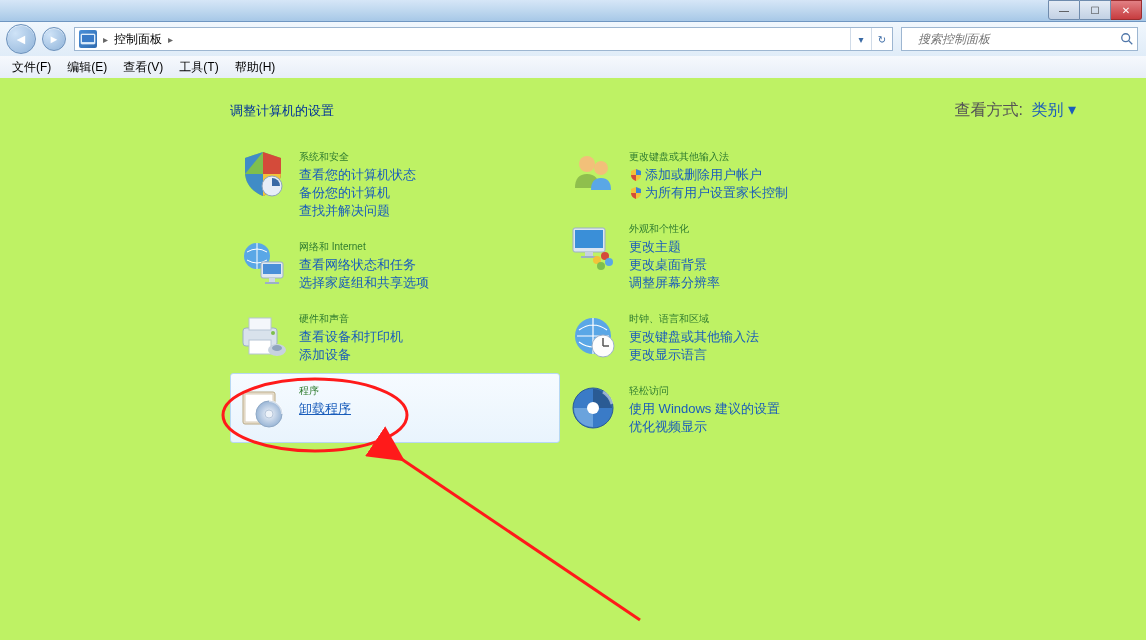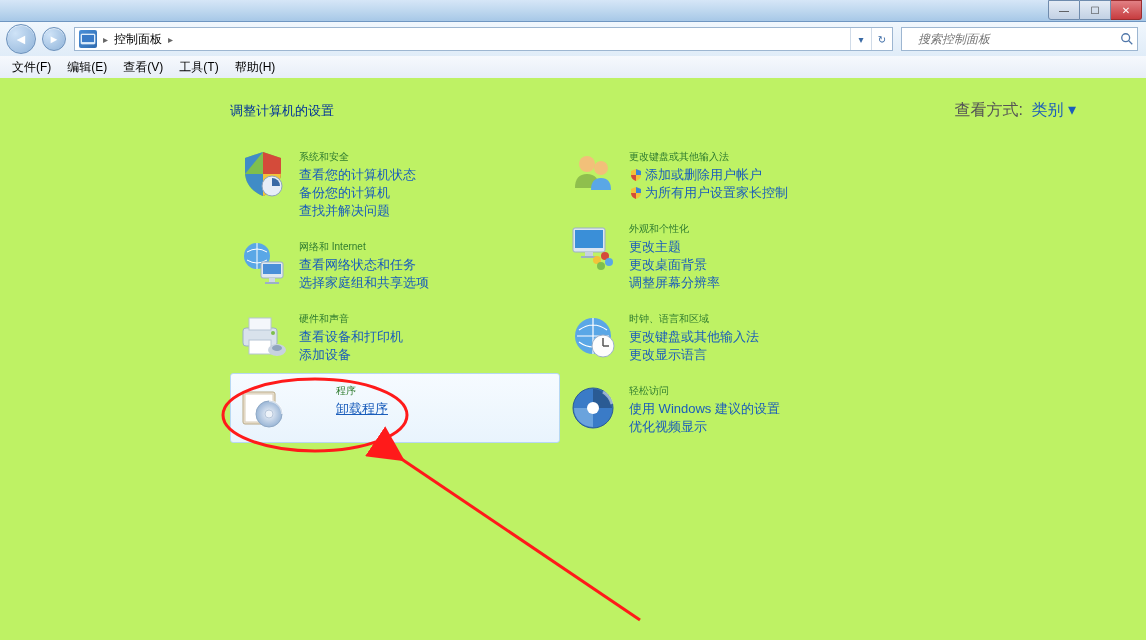--- a/index.html
+++ b/index.html
@@ -174,21 +174,20 @@
   .cat-item {
     display: flex;
     padding: 8px 6px;
     border: 1px solid transparent;
     border-radius: 3px;
     position: relative;
   }
   .cat-item.highlight {
     background: linear-gradient(to bottom, #f6fbff 0%, #e9f4fd 100%);
     border: 1px solid #b7d8f3;
-    gap: 37px;
   }
   .cat-icon {
     width: 52px;
     height: 52px;
     flex-shrink: 0;
     margin-right: 10px;
     position: relative;
   }
   .cat-body { padding-top: 2px; }
   .cat-title {

